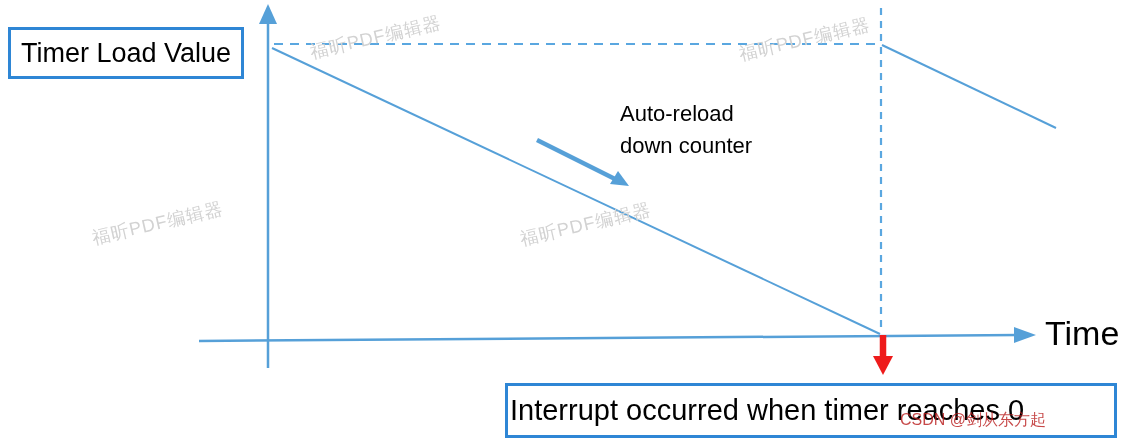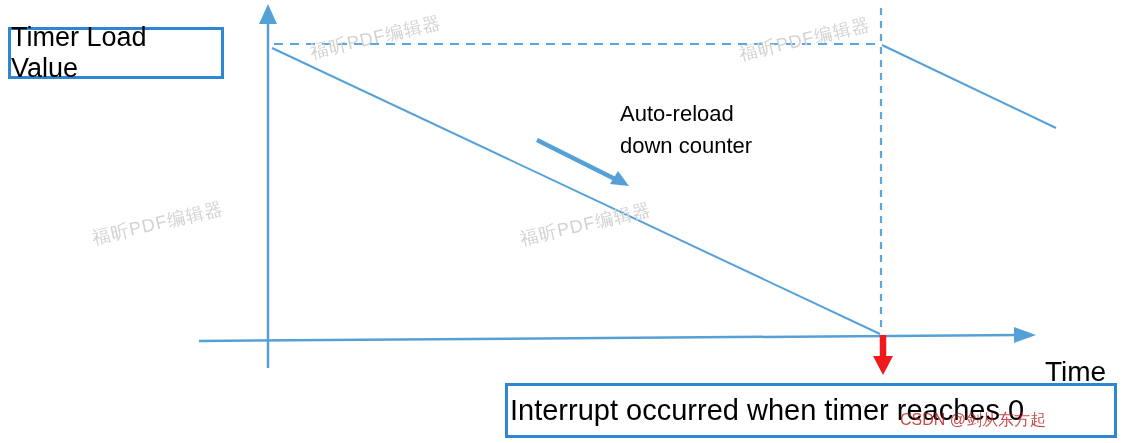--- a/index.html
+++ b/index.html
@@ -17,43 +17,42 @@
   .bluebox {
     position: absolute;
     box-sizing: border-box;
     border: 3px solid #2e86d5;
     background: #ffffff;
     display: flex;
     align-items: center;
     color: #000000;
   }
   .box-timer-load {
-    left: 8px; top: 27px; width: 216px; height: 52px;
+    left: 8px; top: 27px; width: 236px; height: 52px;
     font-size: 27px; justify-content: center;
   }
   .box-zero {
     left: 125px; top: 304px; width: 136px; height: 30px;
     border-width: 2px; font-size: 19px; justify-content: center;
   }
   .box-interrupt {
     left: 505px; top: 383px; width: 612px; height: 55px;
     font-size: 29px; padding-left: 2px; background: transparent;
   }
   .annotation {
     position: absolute;
     left: 620px; top: 98px;
     font-size: 22px;
     line-height: 32px;
     white-space: pre-line;
   }
   .time-label {
     position: absolute;
     left: 1045px; top: 314px;
-    font-size: 28px;
-    margin-top: 42px;
+    font-size: 34px;
   }
   .wm {
     position: absolute;
     color: #d2d2d2;
     font-size: 18px;
     letter-spacing: 1px;
     transform: rotate(-13deg);
     transform-origin: left bottom;
     white-space: nowrap;
     pointer-events: none;

